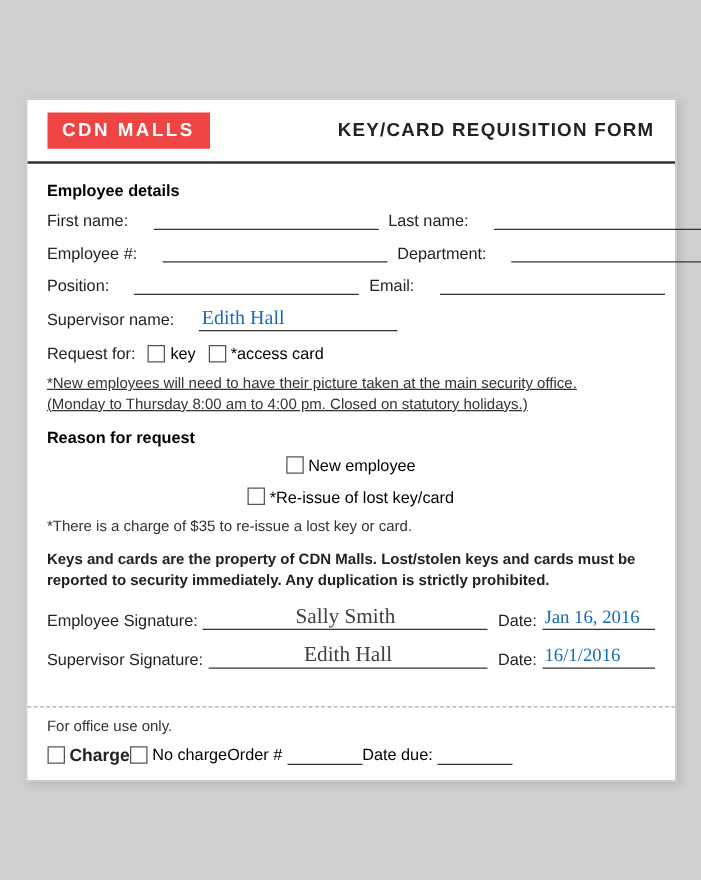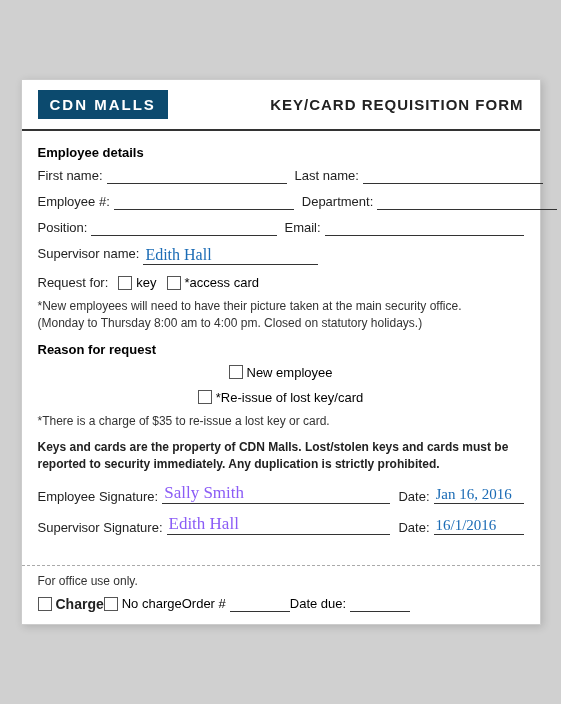--- a/index.html
+++ b/index.html
@@ -19,21 +19,21 @@
       padding: 0;
       box-shadow: 2px 2px 8px rgba(0,0,0,0.15);
     }
     .header {
       display: flex;
       align-items: center;
       padding: 10px 16px;
       border-bottom: 2px solid #333;
     }
     .logo-box {
-      background: #0c4a6e;
+      background: #ef4444;
       color: #fff;
       font-size: 15px;
       font-weight: bold;
       letter-spacing: 2px;
       padding: 6px 12px;
       margin-right: auto;
     }
     .form-title {
       font-size: 15px;
       font-weight: bold;
@@ -49,23 +49,23 @@
       font-size: 13px;
     }
     .field-row {
       display: flex;
       align-items: flex-end;
       margin-bottom: 10px;
       gap: 8px;
     }
     .field-group {
       display: flex;
-      align-items: flex-start;
+      align-items: center;
       flex: 1;
-      gap: 4px;
+      gap: 20px;
     }
     .field-label {
       white-space: nowrap;
       font-size: 13px;
       color: #222;
     }
     .field-line {
       flex: 1;
       border: none;
       border-bottom: 1px solid #333;
@@ -122,25 +122,26 @@
       align-items: flex-end;
       flex: 1;
       gap: 4px;
     }
     .sig-line {
       flex: 1;
       border: none;
       border-bottom: 1px solid #333;
       font-family: 'Brush Script MT', cursive;
       font-size: 17px;
-      color: #8b5cf6;
+      color: #404040;
       background: transparent;
       outline: none;
       padding: 0 2px;
       min-width: 0;
+      text-align: center;
     }
     .date-group {
       display: flex;
       align-items: flex-end;
       gap: 4px;
     }
     .date-line {
       border: none;
       border-bottom: 1px solid #333;
       font-family: 'Brush Script MT', cursive;
@@ -253,21 +254,21 @@
       <div class="checkbox-item">
         <div class="fake-checkbox"></div>
         <span>key</span>
       </div>
       <div class="checkbox-item">
         <div class="fake-checkbox"></div>
         <span>*access card</span>
       </div>
     </div>
 
-    <div class="note-text" style="white-space: pre-line;">*New employees will need to have their picture taken at the main security office.
+    <div class="note-text" style="white-space: pre-line; text-decoration: underline;">*New employees will need to have their picture taken at the main security office.
 (Monday to Thursday 8:00 am to 4:00 pm. Closed on statutory holidays.)</div>
 
     <div class="section-title">Reason for request</div>
 
     <div class="checkbox-row" style="margin-bottom: 8px; flex-direction: column;">
       <div class="checkbox-item">
         <div class="fake-checkbox"></div>
         <span>New employee</span>
       </div>
       <div class="checkbox-item">

